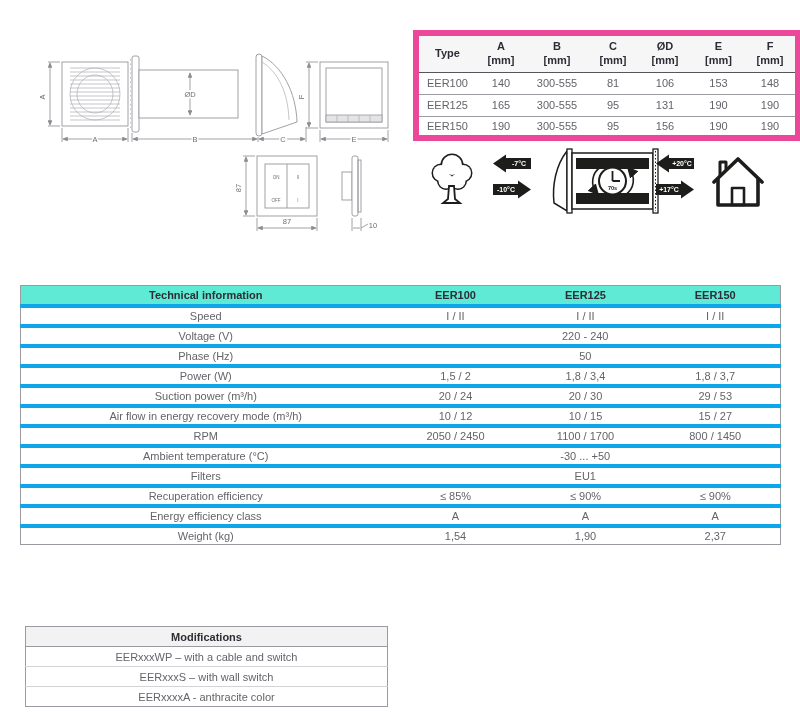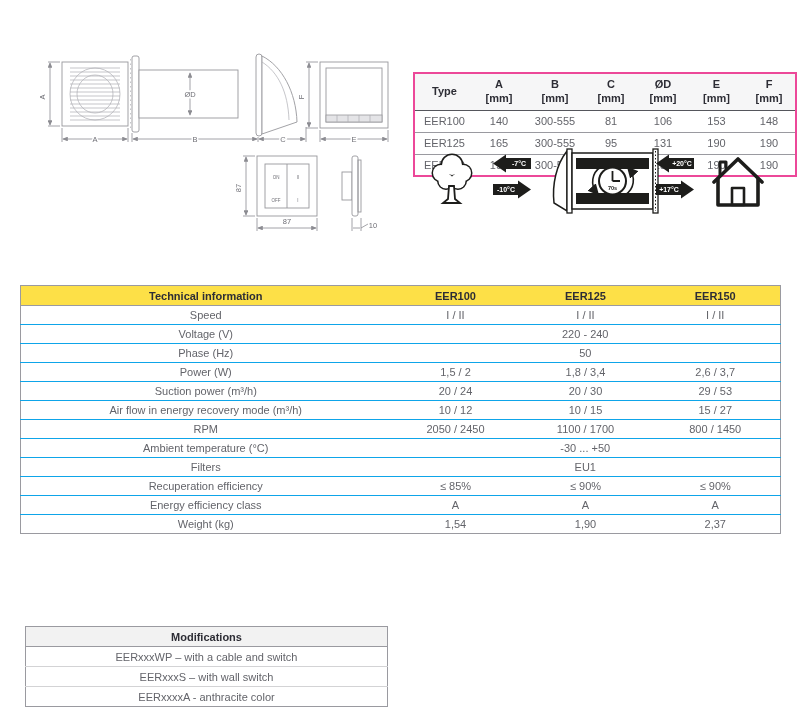--- a/index.html
+++ b/index.html
@@ -5,39 +5,39 @@
   * { box-sizing: border-box; }
   html,body { margin:0; padding:0; }
   body {
     width:800px; height:724px; background:#ffffff; position:relative; overflow:hidden;
     font-family:"Liberation Sans", sans-serif;
   }
   .abs { position:absolute; }
   table { border-collapse:collapse; table-layout:fixed; }
 
   
-  .dims { left:413px; top:30px; width:382px; border:2px solid #ec4899;margin-top:42px; }
+  .dims { left:413px; top:30px; width:382px; border:6px solid #ec4899; }
   .dims th {
     background:#f6f6f7; font-size:11px; color:#2d2d35; font-weight:bold;
     text-align:center; padding:4px 2px; line-height:1.25; border-bottom:1px solid #55565c;
     vertical-align:middle;
   }
   .dims td {
     font-size:11px; color:#63646a; text-align:center; height:22px; padding:0 2px;
     border-top:1px solid #9a9aa0;
   }
 
   
   .tech { left:20px; top:285px; width:760px; border:1px solid #9a9aa0; }
   .tech td {
     font-size:11px; color:#63646a; text-align:center;
-    height:19px; padding:2px 6px; border-top:1px solid #0ea5e9;
+    height:19px; padding:2px 6px; border-top:4px solid #0ea5e9;
   }
   .tech tr.head td {
-    background:#fde047; color:#2d2d35; font-weight:bold;
+    background:#5eead4; color:#2d2d35; font-weight:bold;
     border-top:none; border-bottom:1px solid #9a9aa0; height:20px;margin-left:9px;
   }
   .tech sub { font-size:8px; }
 
   
   .mods { left:25px; top:626px; width:363px; border:1px solid #9a9aa0; }
   .mods td {
     font-size:11px; color:#63646a; text-align:center; height:20px; padding:0 4px;
     border-top:1px solid #d3d3d5;
   }
@@ -368,21 +368,21 @@
     <td colspan="3">220 - 240</td>
   </tr>
   <tr>
     <td>Phase (Hz)</td>
     <td colspan="3">50</td>
   </tr>
   <tr>
     <td>Power (W)</td>
     <td>1,5 / 2</td>
     <td>1,8 / 3,4</td>
-    <td>2,6 / 3,7</td>
+    <td>1,8 / 3,7</td>
   </tr>
   <tr>
     <td>Suction power (m³/h)</td>
     <td>20 / 24</td>
     <td>20 / 30</td>
     <td>29 / 53</td>
   </tr>
   <tr>
     <td>Air flow in energy recovery mode (m³/h)</td>
     <td>10 / 12</td>

